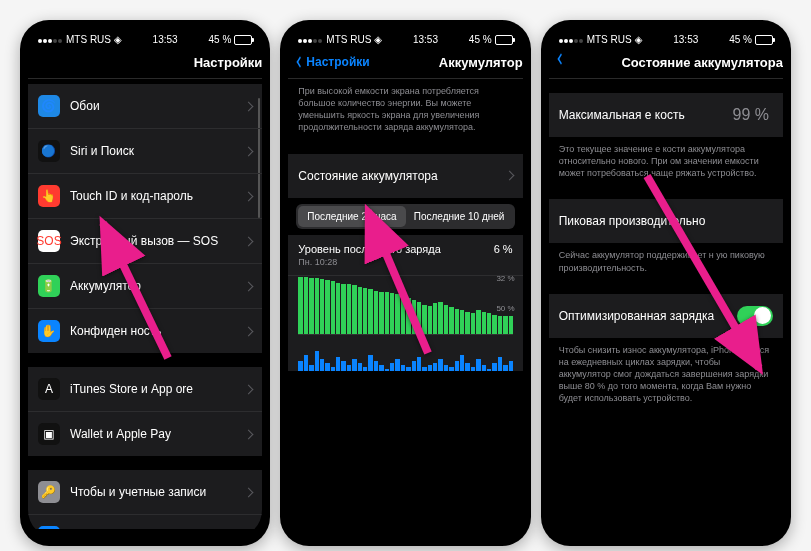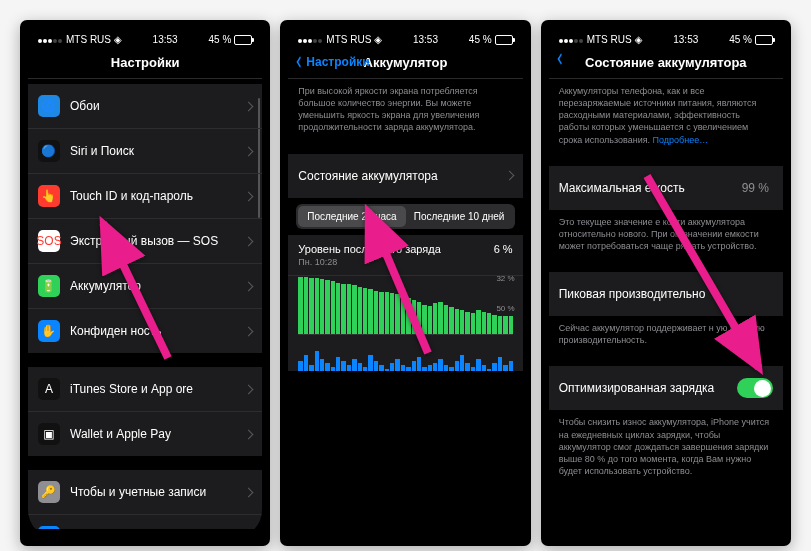--- a/index.html
+++ b/index.html
@@ -8,21 +8,21 @@
     background: #f5f5f5;
     font-family: -apple-system, "Helvetica Neue", Arial, sans-serif;
     display: flex;
     gap: 10px;
     justify-content: center;
   }
   .phone {
     width: 250px;
     height: 510px;
     background: #000;
-    border-radius: 7px;
+    border-radius: 29px;
     padding: 8px;
     box-shadow: 0 4px 15px rgba(0,0,0,.3);
     position: relative;
   }
   .screen {
     width: 100%;
     height: 100%;
     background: #000;
     border-radius: 28px;
     overflow: hidden;
@@ -40,21 +40,21 @@
   }
   .status-left { display:flex; align-items:center; gap:3px; }
   .status-right { display:flex; align-items:center; gap:3px; }
   .signal-dots span { width:4px;height:4px;border-radius:50%;background:#fff;display:inline-block;margin-right:1px; }
   .signal-dots span.dim { background:#444; }
   .battery-icon { width:16px;height:8px;border:1px solid #fff;border-radius:2px;position:relative;display:inline-block; }
   .battery-icon::after { content:'';position:absolute;right:-3px;top:2px;width:2px;height:4px;background:#fff;border-radius:0 1px 1px 0; }
   .battery-fill { background:#fff;height:100%;width:45%;border-radius:1px; }
 
   .nav-header {
-    text-align: center;
+    text-align: right;
     padding: 8px 0;
     border-bottom: 0.5px solid #2a2a2a;
     position: relative;
     font-weight: 600;
     font-size: 13px;
   }
   .nav-back {
     position: absolute;
     left: 8px;
     top: 8px;
@@ -82,21 +82,21 @@
   .row:last-child { border-bottom:none; }
   .row-icon {
     width:22px;height:22px;border-radius:5px;
     margin-right:10px;
     display:flex;align-items:center;justify-content:center;
     font-size:12px;
     flex-shrink:0;
   }
   .row-label { flex:1; font-size:12px; }
   .chev-right { width:6px;height:6px;border-top:1.5px solid #5a5a5e;border-right:1.5px solid #5a5a5e;transform:rotate(45deg);margin-left:6px; }
-  .row-value { color:#8e8e93;font-size:12px;margin-right:4px; }
+  .row-value { color:#8e8e93;font-size:16px;margin-right:4px; }
 
   .footer-text { color:#8e8e93; font-size:9px; line-height:1.35; padding:6px 10px; }
   .header-text { color:#8e8e93; font-size:9px; line-height:1.35; padding:6px 10px; }
   .link { color:#0a84ff; }
   .seg-btn { flex:1; text-align:center; font-size:10px; padding:5px 0; background:#2c2c2e; color:#fff; }
   .seg-btn.active { background:#4a4a4c; border-radius:5px; }
   .seg-wrap { background:#2c2c2e; border-radius:6px; padding:2px; display:flex; margin:6px 8px; }
 
   .stat-row { display:flex;justify-content:space-between;padding:8px 10px;border-bottom:0.5px solid #2d2d2f; }
   .stat-row .sub { color:#8e8e93;font-size:9px; display:block; margin-top:2px;}
@@ -230,21 +230,21 @@
       </div>
     </div>
     <div class="nav-header">
       <div class="nav-back">
           <span class="chev-left"></span>
           <span>Настройки</span>
         </div>
       <span>Аккумулятор</span>
     </div>
     <div class="content">
-      <div class="header-text">При высокой яркости экрана потребляется большое количество энергии. Вы можете уменьшить яркость экрана для увеличения продолжительности заряда аккумулятора.</div>
+      <div class="header-text">При высокой емкости экрана потребляется большое количество энергии. Вы можете уменьшить яркость экрана для увеличения продолжительности заряда аккумулятора.</div>
       <div class="group">
         <div class="row">
           <span class="row-label">Состояние аккумулятора</span>
           <span class="chev-right"></span>
         </div>
       </div>
       <div class="seg-wrap">
         <div class="seg-btn active">Последние 24 часа</div>
         <div class="seg-btn">Последние 10 дней</div>
       </div>
@@ -374,21 +374,20 @@
         <span class="battery-icon"><span class="battery-fill"></span></span>
       </div>
     </div>
     <div class="nav-header">
       <div class="nav-back">
           <span class="chev-left"></span>
         </div>
       <span>Состояние аккумулятора</span>
     </div>
     <div class="content">
-      <div class="header-text"><span>Аккумуляторы телефона, как и все перезаряжаемые источники питания, являются расходными материалами, эффективность работы которых уменьшается с увеличением срока использования.</span> <span class="link">Подробнее…</span></div>
       <div class="group">
         <div class="row">
           <span class="row-label">Максимальная е  кость</span>
           <span class="row-value">99 %</span>
         </div>
       </div>
       <div class="footer-text">Это текущее значение е  кости аккумулятора относительно нового. При  ом значении емкости может потребоваться чаще  ряжать устройство.</div>
       <div class="group">
         <div class="row">
           <span class="row-label">Пиковая производительно</span>

